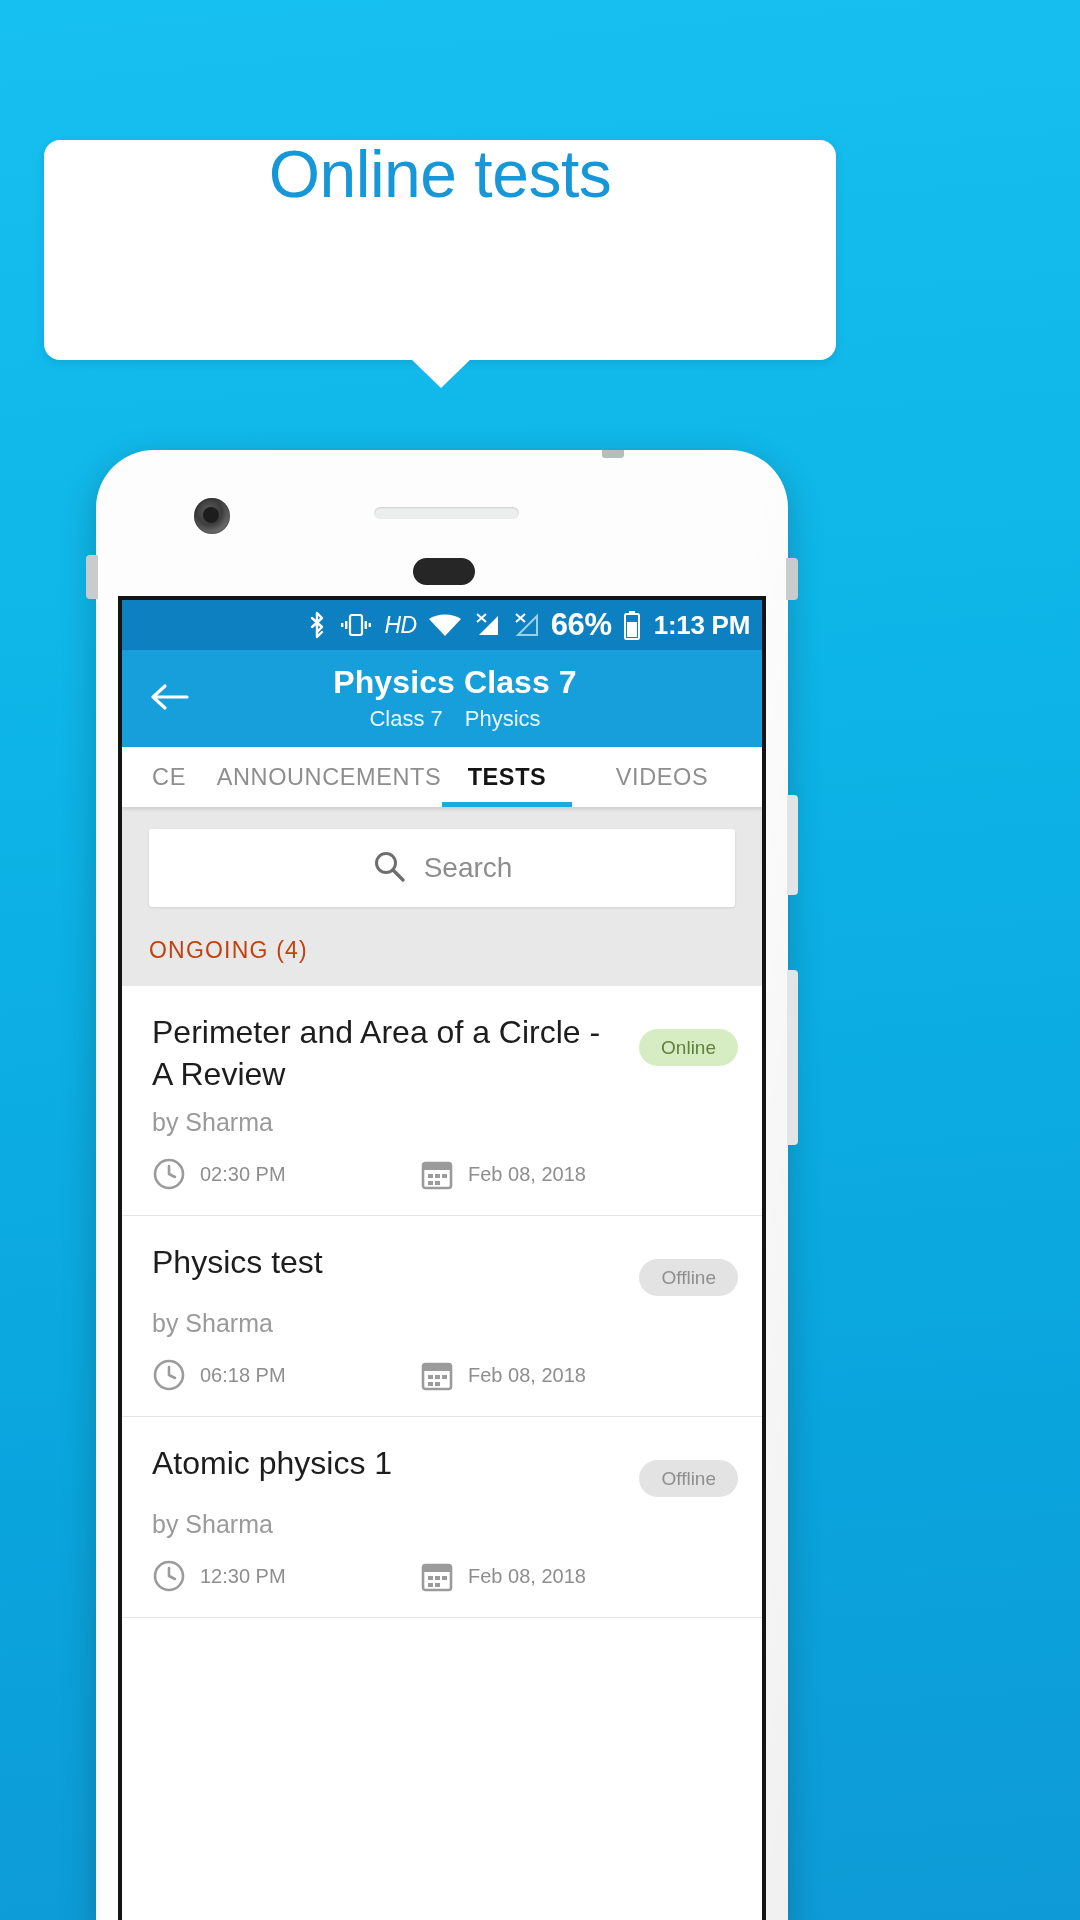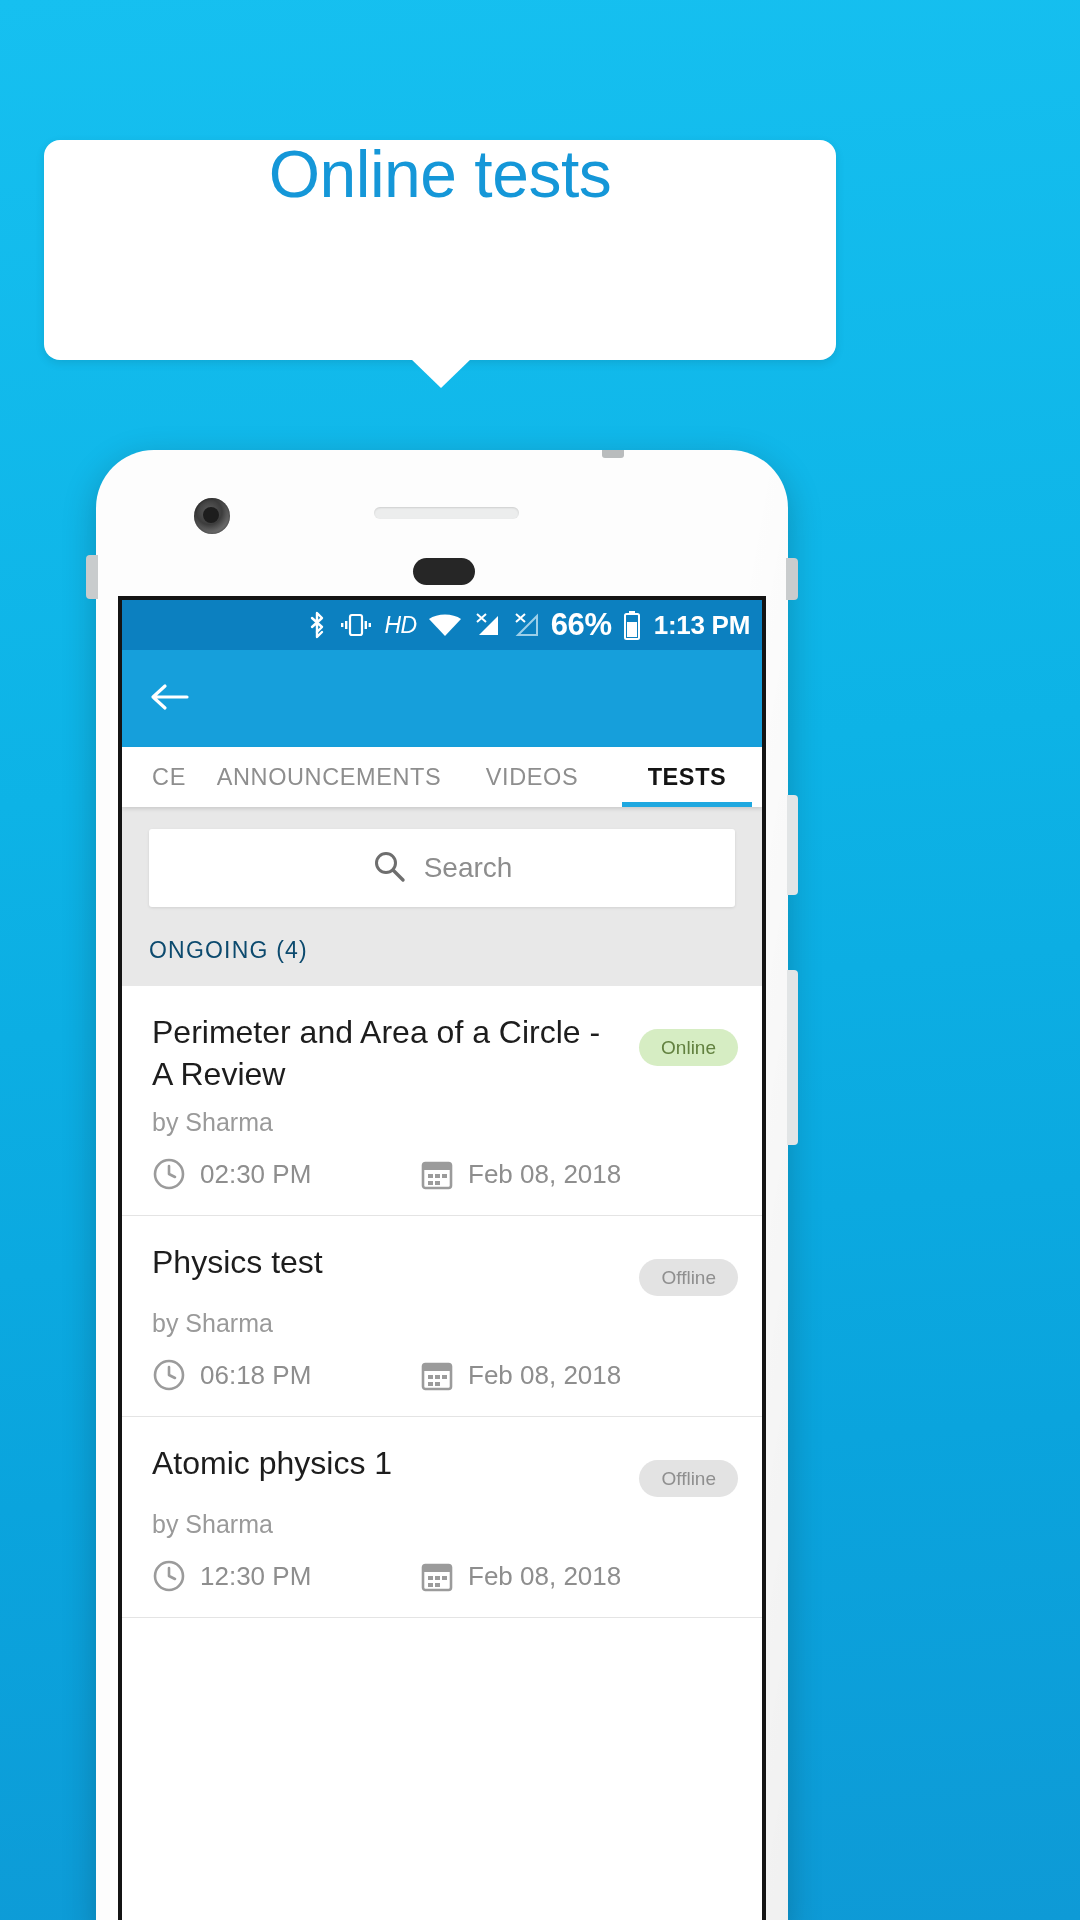--- a/index.html
+++ b/index.html
@@ -152,21 +152,21 @@
   #search-box {
     height:78px; background:#ffffff; border-radius:3px;
     display:flex; align-items:center; justify-content:center; gap:18px;
     box-shadow:0 1px 3px rgba(0,0,0,.10);
   }
   #search-placeholder { font-size:28px; color:#8d8d8d; }
 
   
   #section-header {
     background:#e8e8e8; padding:6px 40px 22px 27px;
-    font-size:23px; color:#0c4a6e; letter-spacing:1.2px;
+    font-size:23px; color:#c2410c; letter-spacing:1.2px;
   }
 
   
   #list { background:#ffffff; }
   .row {
     padding:26px 24px 24px 30px; border-bottom:1px solid #e4e4e4;
     position:relative;
   }
   .row-top { display:flex; align-items:flex-start; }
   .row-title {
@@ -176,21 +176,21 @@
   .badge {
     flex:none; margin-top:17px; border-radius:24px; padding:9px 22px;
     font-size:19px; line-height:1;
   }
   .badge.online { background:#d6edc3; color:#62813f; }
   .badge.offline { background:#e3e3e3; color:#8f8f8f; }
   .row-by { font-size:25px; color:#9a9a9a; margin-top:13px; }
   .row-meta { display:flex; align-items:center; margin-top:20px; }
   .meta-item { display:flex; align-items:center; gap:14px; }
   .meta-item.time { width:268px; }
-  .meta-text { font-size:26px; color:#8e8e8e; }
+  .meta-text { font-size:20px; color:#8e8e8e; }
   .meta-ico { color:#9b9b9b; display:flex; }
 </style>
 </head>
 <body>
 
 <div id="bg"></div>
 
 <div id="callout">
   <div id="callout-title">Online tests</div>
 </div>
@@ -255,27 +255,33 @@
     </div>
 
     <div id="appbar">
       <div id="back-btn">
         <span>
           <svg width="42" height="34" viewBox="0 0 42 34">
               <path d="M38 17 L4 17 M16 6 L4 17 L16 28" fill="none" stroke="#fff" stroke-width="3.2" stroke-linecap="round" stroke-linejoin="round"></path>
             </svg>
         </span>
       </div>
+      <div id="appbar-texts">
+        <div id="appbar-title">Physics Class 7</div>
+        <div id="appbar-sub">
+          <span>Class 7</span><span>Physics</span>
+        </div>
+      </div>
     </div>
 
     <div id="tabs">
       <div class="tab t-ce">CE</div>
       <div class="tab t-ann">ANNOUNCEMENTS</div>
+      <div class="tab t-tests active">TESTS</div>
       <div class="tab t-vid">VIDEOS</div>
-      <div class="tab t-tests active">TESTS</div>
     </div>
 
     <div id="search-zone">
       <div id="search-box">
         <span>
           <svg width="34" height="34" viewBox="0 0 34 34">
               <circle cx="14" cy="14" r="9.5" fill="none" stroke="#6e6e6e" stroke-width="3"></circle>
               <path d="M21 21 L31 31" stroke="#6e6e6e" stroke-width="3.4" stroke-linecap="round"></path>
             </svg>
         </span>

